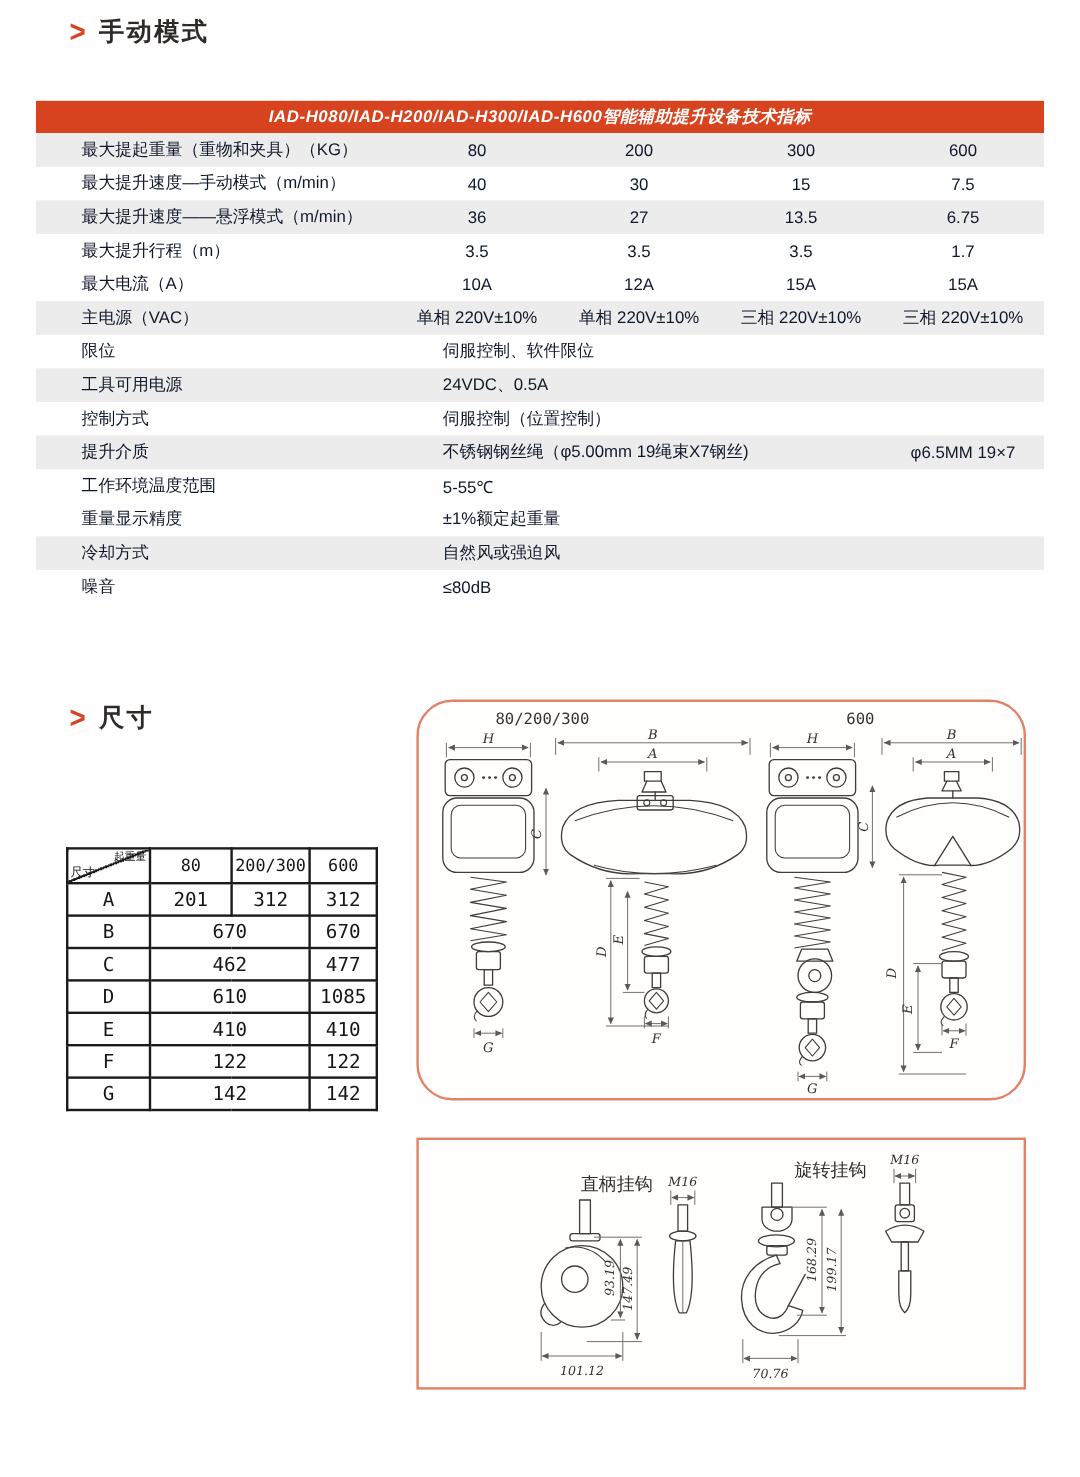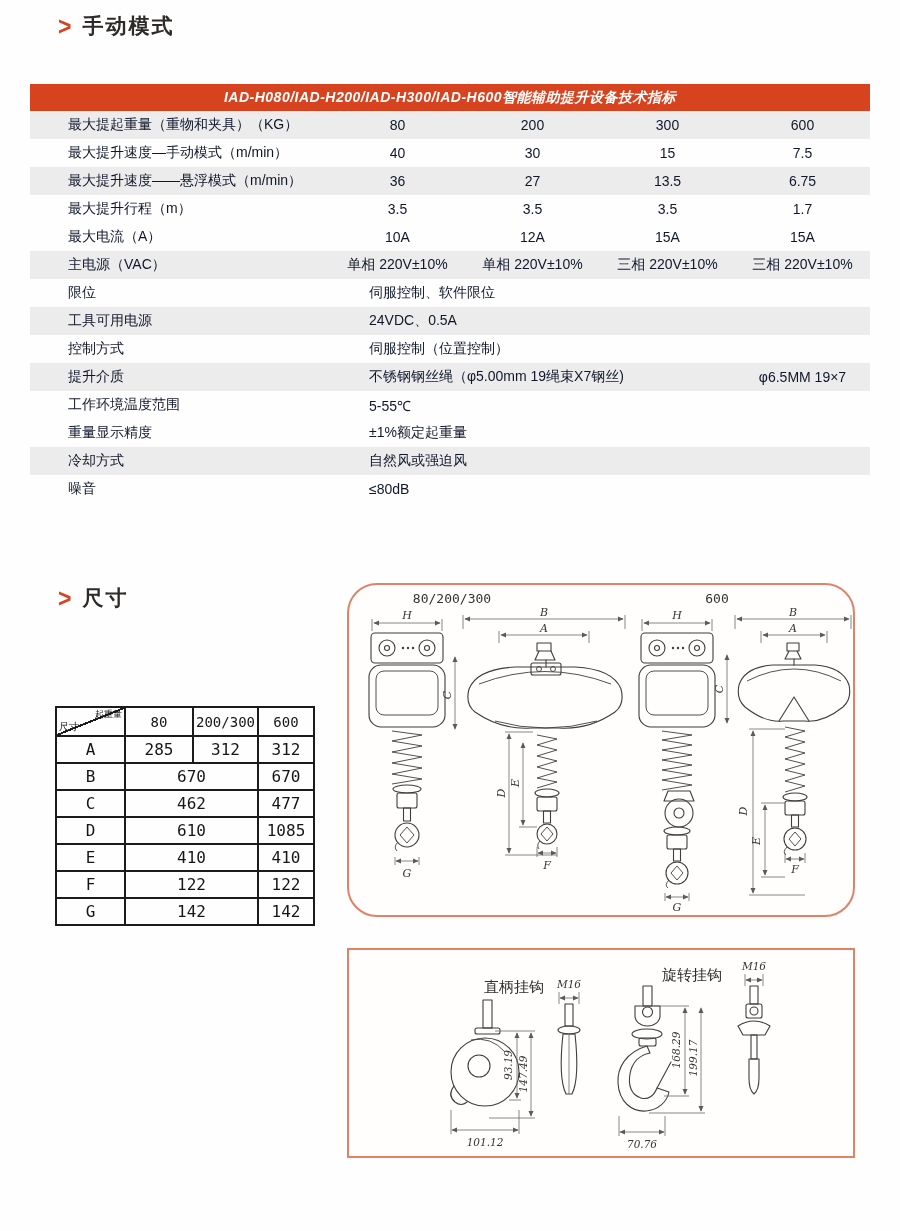--- a/index.html
+++ b/index.html
@@ -167,21 +167,21 @@
       <td class="diag">
         <span class="t1">起重量</span>
         <span class="t2">尺寸</span>
       </td>
       <td>80</td>
       <td>200/300</td>
       <td>600</td>
     </tr>
     <tr>
       <td>A</td>
-      <td>285</td>
+      <td>201</td>
       <td>312</td>
       <td>312</td>
     </tr>
     <tr>
       <td>B</td>
       <td colspan="2">670</td>
       <td>670</td>
     </tr>
     <tr>
       <td>C</td>

